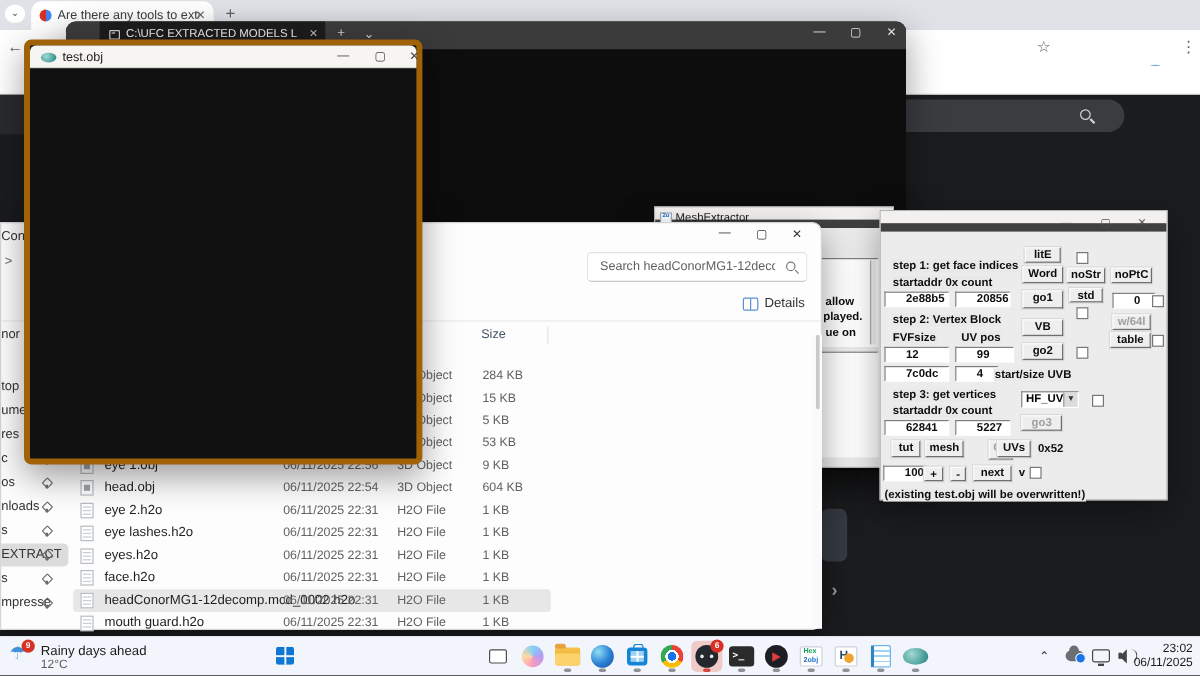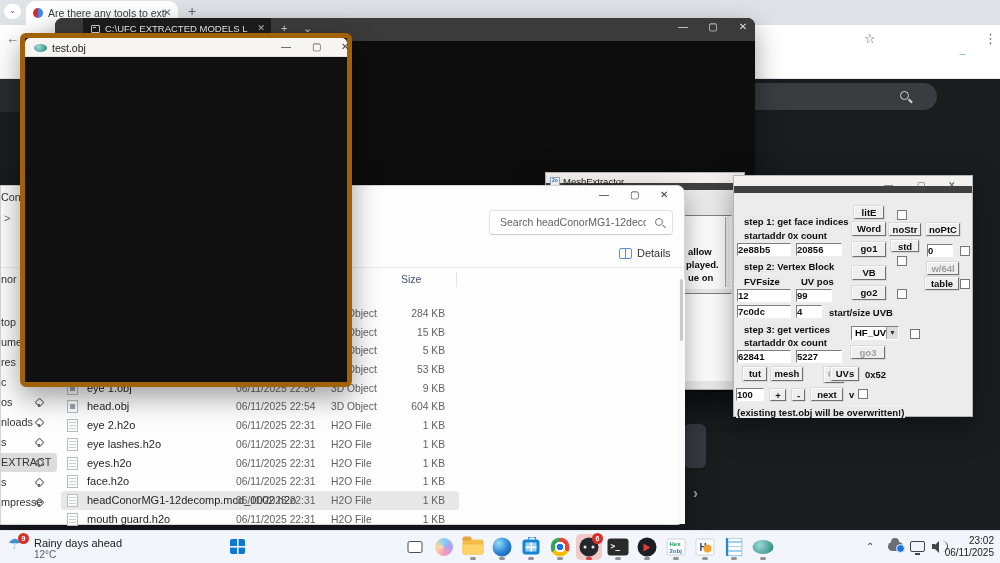--- a/index.html
+++ b/index.html
@@ -55,21 +55,21 @@
   #viewer{left:20px;top:33px;width:332px;height:354px;background:#101011;border:5px solid #a16207;border-radius:6px}
   #viewbar{position:absolute;left:0;top:0;width:100%;height:19px;background:#f6f5f1;border-radius:5px 5px 0 0;border-bottom:1px solid #e3e1dc}
   #viewicon{position:absolute;left:9px;top:6px;width:13px;height:8px;border-radius:50%;background:radial-gradient(circle at 35% 35%,#9fd9d4,#1e7f7a)}
   #viewtitle{position:absolute;left:27px;top:4px;font-size:10.5px;color:#222}
   .viewctl{position:absolute;top:3px;font-size:10px;color:#444}
 
   
   .m-title{position:absolute;left:0;top:0;width:100%;height:17px;background:#f2f1ef;border-bottom:7px solid #404040}
   .m-titletext{position:absolute;left:17px;top:3px;font-size:9.5px;color:#1a1a1a}
   .m-lbl{position:absolute;font-weight:bold;font-size:9.5px;color:#0d0d0d;background:#e9e9e9;padding:0 1px;white-space:nowrap}
-  .m-field{position:absolute;background:#fff;border:1px solid;border-color:#7f7f7f #fff #fff #7f7f7f;font-weight:bold;font-size:9.5px;color:#0d0d0d;padding:0 0;line-height:11px;white-space:nowrap}
+  .m-field{position:absolute;background:#fff;border:1px solid;border-color:#7f7f7f #fff #fff #7f7f7f;font-weight:bold;font-size:9.5px;color:#0d0d0d;padding:0 17px;line-height:11px;white-space:nowrap}
   .m-btn{position:absolute;background:#eeeeee;border:1px solid;border-color:#fbfbfb #6f6f6f #6f6f6f #fbfbfb;box-shadow:0 0 0 1px #d9d9d9;font-weight:bold;font-size:9.5px;color:#0d0d0d;text-align:center;line-height:12px}
   .m-btn.dis{color:#9f9f9f}
   .m-check{position:absolute;width:10px;height:10px;background:#fff;border:1px solid #767676}
   #meshback{left:545px;top:172px;width:200px;height:218px;background:#ececec;border:1px solid #b5b5b5}
   #meshbackicon{position:absolute;left:4px;top:4px;width:10px;height:10px;background:#fff;border:1px solid #9ab;color:#1f6fd0;font-weight:bold;font-size:5px;line-height:4.5px;text-align:center}
   .m-list{position:absolute;background:#fff;border:1px solid;border-color:#7f7f7f #fff #fff #7f7f7f}
   .m-scroll{position:absolute;right:1px;top:1px;width:5px;height:calc(100% - 2px);background:#f0f0f0;border-left:1px solid #aaa}
   .m-frag{position:absolute;font-weight:bold;font-size:9.5px;color:#0d0d0d;white-space:nowrap}
   #meshfront{left:733px;top:175px;width:240px;height:242px;background:#ececec;border:1px solid #b5b5b5}
   .mf-ctl{position:absolute;top:4px;font-size:9px;color:#555}
@@ -92,21 +92,21 @@
   #filerows{position:absolute;left:0;top:118px;width:685px}
   .frow{position:relative;height:18.7px;width:685px}
   .frow .rowbg{position:absolute;left:60px;top:0;width:398px;height:100%;border-radius:3px}
   .frow.row-selected .rowbg{background:#e7e7e7}
   .fic{position:absolute;left:66px;top:3px;width:11px;height:13px;background:#fff;border:1px solid #b7bcc2}
   .fic.fi-obj::before{content:"";position:absolute;left:2px;top:3px;width:5px;height:5px;background:#9aa3ad}
   .fic.fi-h2o::before{content:"";position:absolute;left:1px;top:2px;width:7px;height:1px;background:#c9ced4;box-shadow:0 3px 0 #c9ced4,0 6px 0 #c9ced4}
   .fname{position:absolute;left:86px;top:3px;font-size:11px;color:#1f1f1f;white-space:nowrap}
   .fdate{position:absolute;left:235px;top:4px;font-size:10.3px;color:#616161;white-space:nowrap}
   .ftype{position:absolute;left:330px;top:4px;font-size:10.3px;color:#616161;white-space:nowrap}
-  .fsize{position:absolute;left:376px;top:4px;width:68px;text-align:right;font-size:10.3px;color:#616161}
+  .fsize{position:absolute;left:401px;top:4px;width:68px;text-align:left;font-size:10.3px;color:#616161}
   #sidebar{position:absolute;left:0;top:129px;width:57px}
   .srow{position:relative;height:20px;width:57px}
   .srow .sbg{position:absolute;left:0;top:-2px;width:56px;height:19px}
   .srow.side-selected .sbg{background:#dcdcdc;border-radius:0 4px 4px 0}
   .slabel{position:absolute;left:0;top:1px;font-size:10.8px;color:#333;white-space:nowrap}
   .pin{position:absolute;left:34px;top:4px;width:8px;height:8px}
   .pin::before{content:"";position:absolute;left:1px;top:0;width:5px;height:5px;border:1.2px solid #6b6b6b;border-radius:1px;transform:rotate(45deg)}
   .pin::after{content:"";position:absolute;left:3.4px;top:5px;width:1.2px;height:3px;background:#6b6b6b}
   #sidescroll{position:absolute;left:57px;top:113px;width:4px;height:44px;background:#c6c6c6;border-radius:2px}
   #exscrolltrack{position:absolute;left:676px;top:93px;width:8px;height:245px;background:#fafafa}
@@ -252,21 +252,21 @@
     </div>
     <span class="m-lbl" style="left:9px;top:40px">step 1: get face indices</span>
     <span class="m-lbl" style="left:9px;top:54px">startaddr 0x</span>
     <span class="m-lbl" style="left:66px;top:54px">count</span>
     <span class="m-field" style="left:3px;top:67px;width:54px">2e88b5</span>
     <span class="m-field" style="left:62px;top:67px;width:46px">20856</span>
     <span class="m-lbl" style="left:9px;top:85px">step 2: Vertex Block</span>
     <span class="m-lbl" style="left:9px;top:100px">FVFsize</span>
     <span class="m-lbl" style="left:66px;top:100px">UV pos</span>
     <span class="m-field" style="left:3px;top:113px;width:54px">12</span>
-    <span class="m-field" style="left:62px;top:113px;width:36px">99</span>
+    <span class="m-field" style="left:62px;top:113px;width:49px">99</span>
     <span class="m-field" style="left:3px;top:129px;width:54px">7c0dc</span>
     <span class="m-field" style="left:62px;top:129px;width:26px">4</span>
     <span class="m-lbl" style="left:94px;top:131px">start/size UVB</span>
     <span class="m-lbl" style="left:9px;top:148px">step 3: get vertices</span>
     <span class="m-lbl" style="left:9px;top:161px">startaddr 0x</span>
     <span class="m-lbl" style="left:66px;top:161px">count</span>
     <span class="m-field" style="left:3px;top:174px;width:54px">62841</span>
     <span class="m-field" style="left:62px;top:174px;width:46px">5227</span>
     <span class="m-btn" style="left:9px;top:191px;width:24px;height:14px">tut</span>
     <span class="m-btn" style="left:37px;top:191px;width:32px;height:14px">mesh</span>

